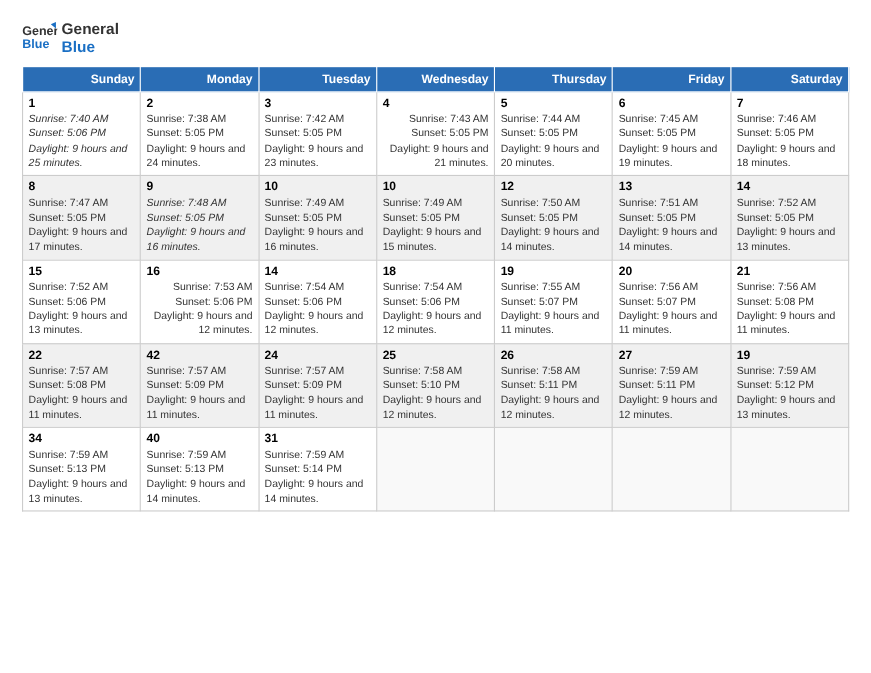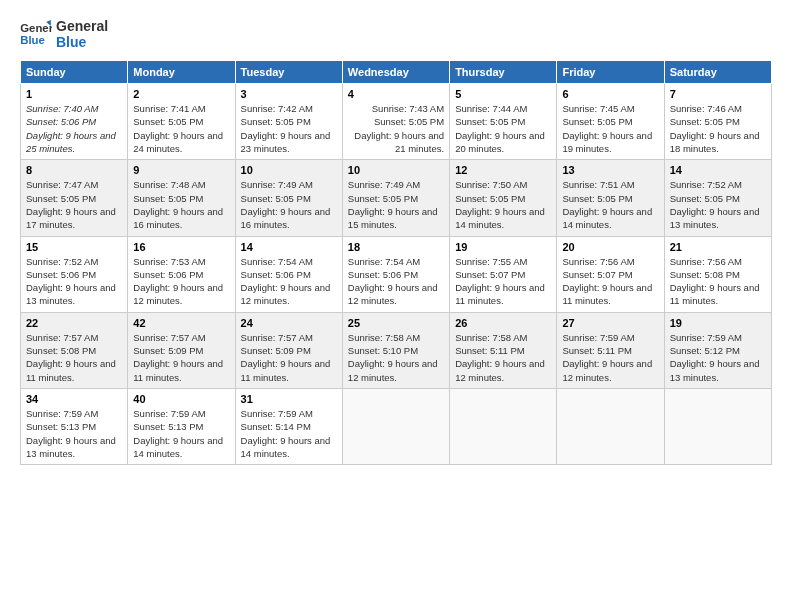--- a/index.html
+++ b/index.html
@@ -45,21 +45,21 @@
       margin-top: 2px;
     }
     .calendar {
       width: 100%;
       border-collapse: collapse;
       font-size: 10px;
     }
     .calendar th {
       background: #2a6db5;
       color: #fff;
-      text-align: left;
+      text-align: right;
       padding: 5px 5px;
       font-size: 11px;
       font-weight: bold;
       border: 1px solid #fff;
     }
     .calendar td {
       vertical-align: top;
       border: 1px solid #ccc;
       padding: 4px 5px;
       width: calc(100%/7);
@@ -126,21 +126,21 @@
     <tbody id="calendar-body">
     <tr class="row-odd">
           <td>
             <div class="day-num">1</div>
             <div class="day-info" style="white-space: pre-line; font-style: italic;">Sunrise: 7:40 AM
 Sunset: 5:06 PM
 Daylight: 9 hours and 25 minutes.</div>
           </td>
           <td>
             <div class="day-num">2</div>
-            <div class="day-info" style="white-space: pre-line;">Sunrise: 7:41 AM
+            <div class="day-info" style="white-space: pre-line;">Sunrise: 7:38 AM
 Sunset: 5:05 PM
 Daylight: 9 hours and 24 minutes.</div>
           </td>
           <td>
             <div class="day-num">3</div>
             <div class="day-info" style="white-space: pre-line;">Sunrise: 7:42 AM
 Sunset: 5:05 PM
 Daylight: 9 hours and 23 minutes.</div>
           </td>
           <td>
@@ -170,21 +170,21 @@
         </tr>
         <tr class="row-even">
           <td>
             <div class="day-num">8</div>
             <div class="day-info" style="white-space: pre-line;">Sunrise: 7:47 AM
 Sunset: 5:05 PM
 Daylight: 9 hours and 17 minutes.</div>
           </td>
           <td>
             <div class="day-num">9</div>
-            <div class="day-info" style="white-space: pre-line;">Sunrise: 7:48 AM
+            <div class="day-info" style="white-space: pre-line; font-style: italic;">Sunrise: 7:48 AM
 Sunset: 5:05 PM
 Daylight: 9 hours and 16 minutes.</div>
           </td>
           <td>
             <div class="day-num">10</div>
             <div class="day-info" style="white-space: pre-line;">Sunrise: 7:49 AM
 Sunset: 5:05 PM
 Daylight: 9 hours and 16 minutes.</div>
           </td>
           <td>
@@ -214,21 +214,21 @@
         </tr>
         <tr class="row-odd">
           <td>
             <div class="day-num">15</div>
             <div class="day-info" style="white-space: pre-line;">Sunrise: 7:52 AM
 Sunset: 5:06 PM
 Daylight: 9 hours and 13 minutes.</div>
           </td>
           <td>
             <div class="day-num">16</div>
-            <div class="day-info" style="white-space: pre-line;">Sunrise: 7:53 AM
+            <div class="day-info" style="white-space: pre-line; text-align: right;">Sunrise: 7:53 AM
 Sunset: 5:06 PM
 Daylight: 9 hours and 12 minutes.</div>
           </td>
           <td>
             <div class="day-num">14</div>
             <div class="day-info" style="white-space: pre-line;">Sunrise: 7:54 AM
 Sunset: 5:06 PM
 Daylight: 9 hours and 12 minutes.</div>
           </td>
           <td>

